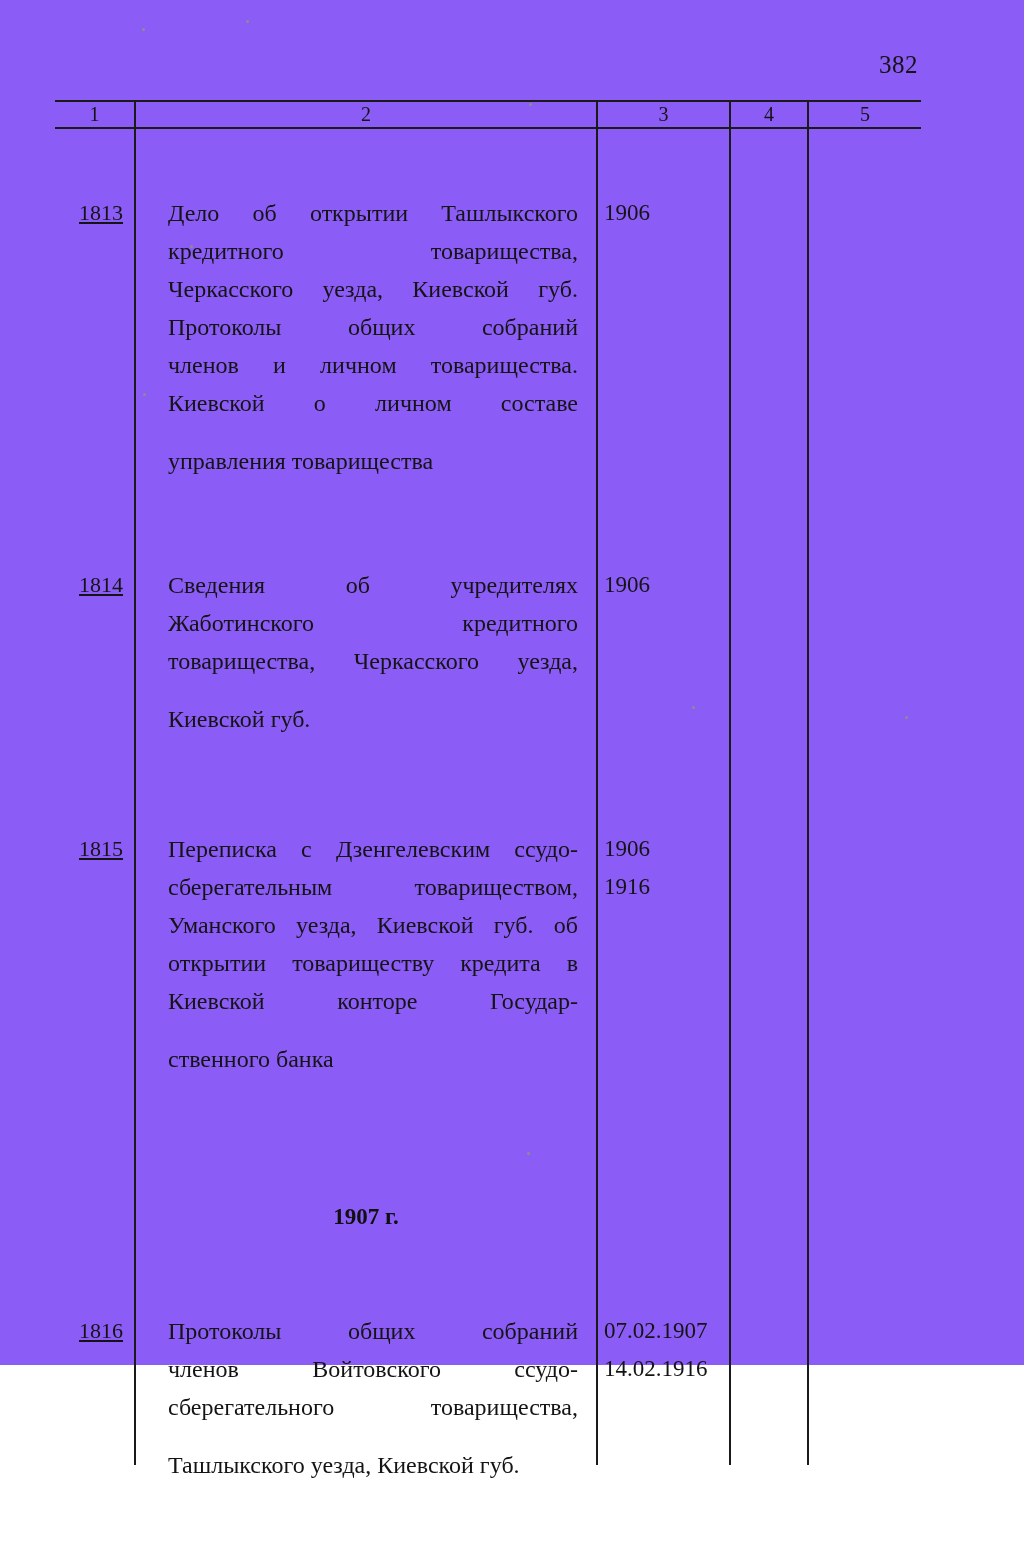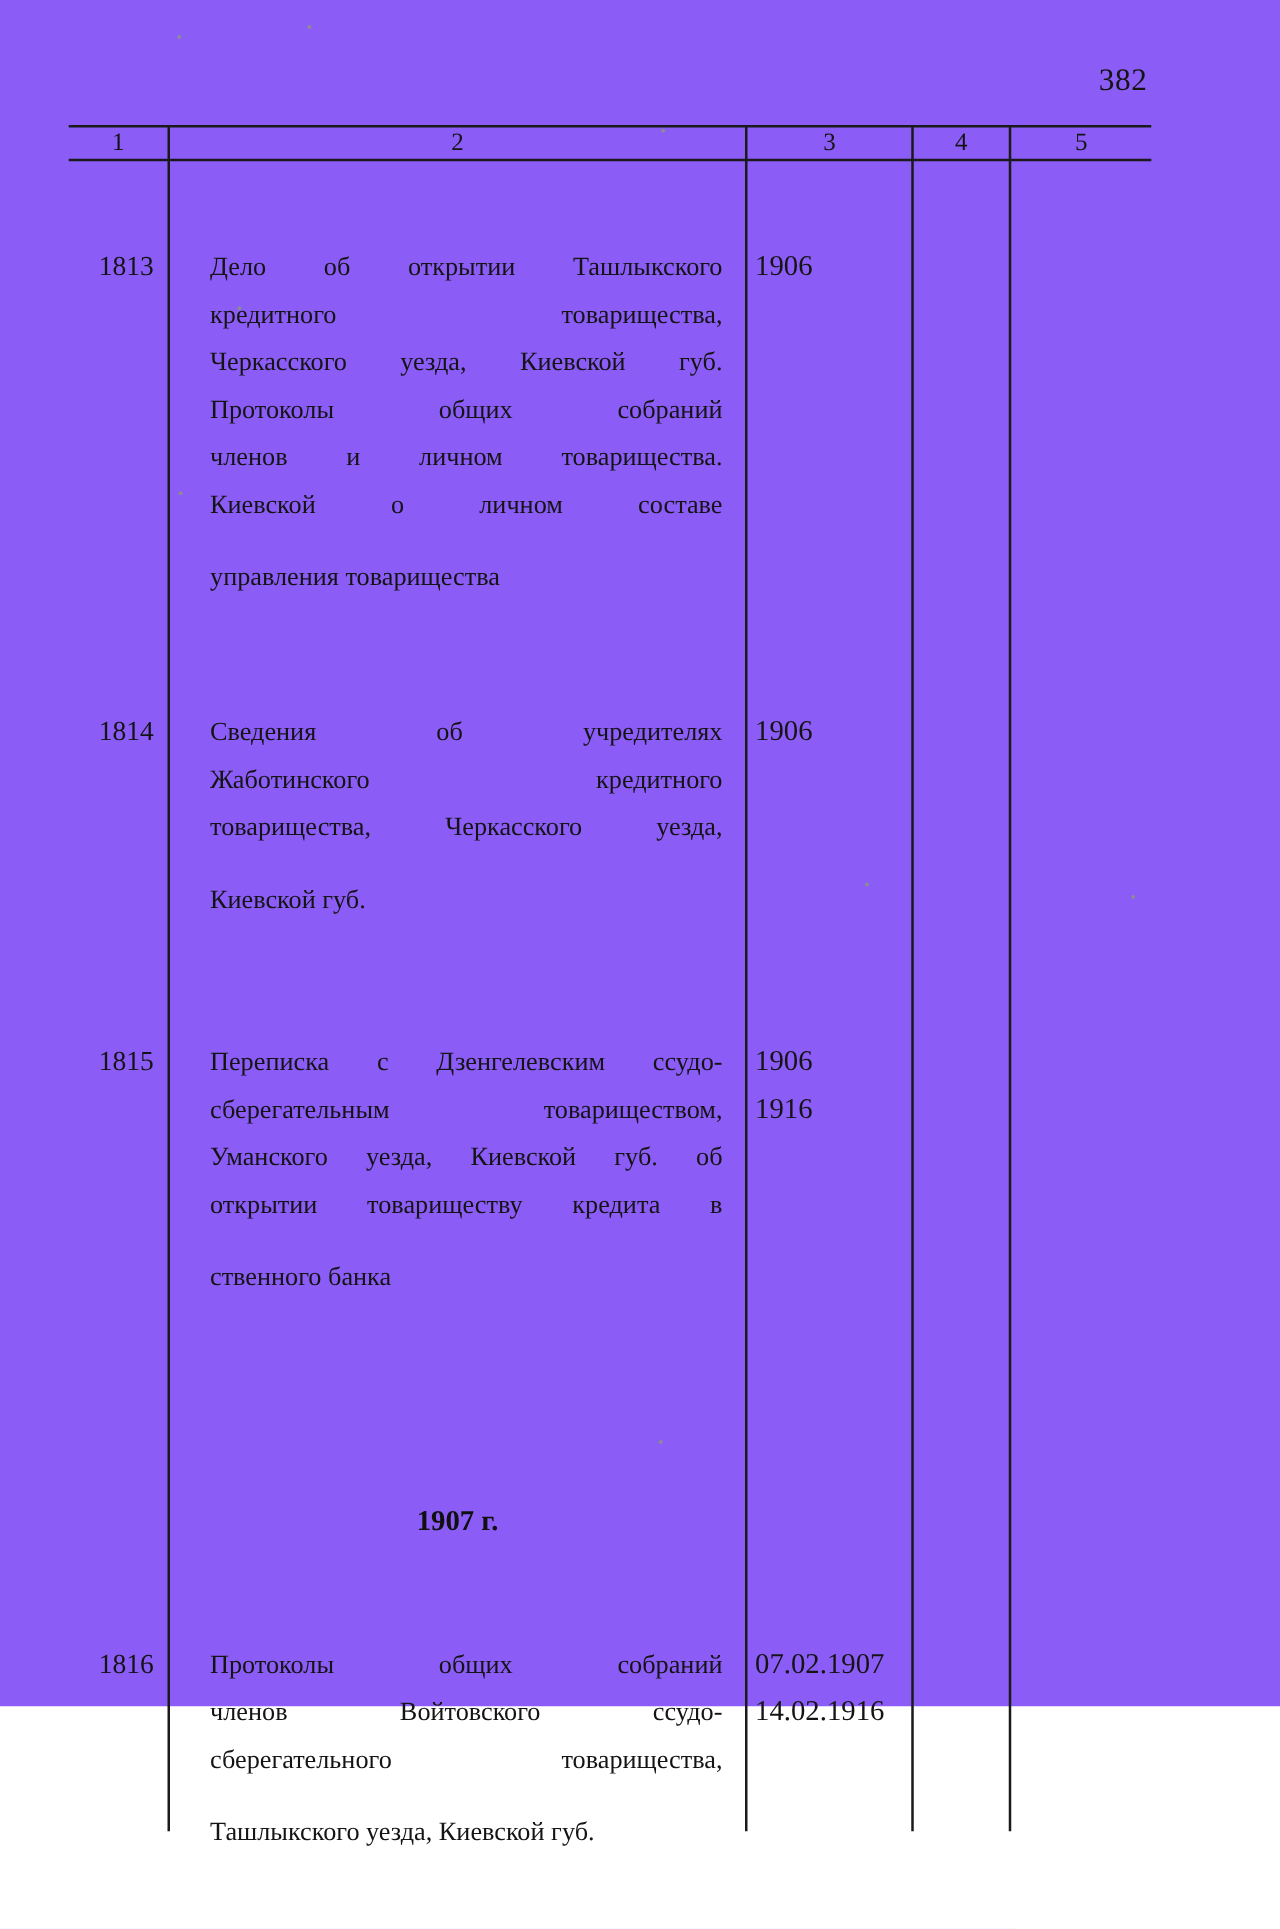--- a/index.html
+++ b/index.html
@@ -91,27 +91,28 @@
   }
 
   .cell-num {
     position: absolute;
     left: 0px;
     width: 68px;
     text-align: right;
     font-size: 22px;
     line-height: 38px;
     color: #141414;
+    text-decoration: underline;
   }
 
   .cell-text {
     position: absolute;
     left: 113px;
     width: 410px;
-    font-size: 21px;
+    font-size: 24px;
     line-height: 38px;
     text-align: justify;
     text-align-last: left;
     color: #141414;
     hyphens: none;
   }
   .cell-text .ln {
     display: block;
     text-align: justify;
     text-align-last: justify;
@@ -203,20 +204,21 @@
       </div>
     </div>
 
     <div class="row" style="top:730px;">
       <div class="cell-num">1815</div>
       <div class="cell-text">
         <span class="ln">Переписка с Дзенгелевским ссудо-</span>
         <span class="ln">сберегательным товариществом,</span>
         <span class="ln">Уманского уезда, Киевской губ. об</span>
         <span class="ln">открытии товариществу кредита в</span>
+        <span class="ln">Киевской конторе Государ-</span>
         <span class="ln last">ственного банка</span>
       </div>
       <div class="cell-date">
         <span class="dln">1906</span>
         <span class="dln">1916</span>
       </div>
     </div>
 
     <div class="section-heading" style="top:1098px;">1907 г.</div>
 

